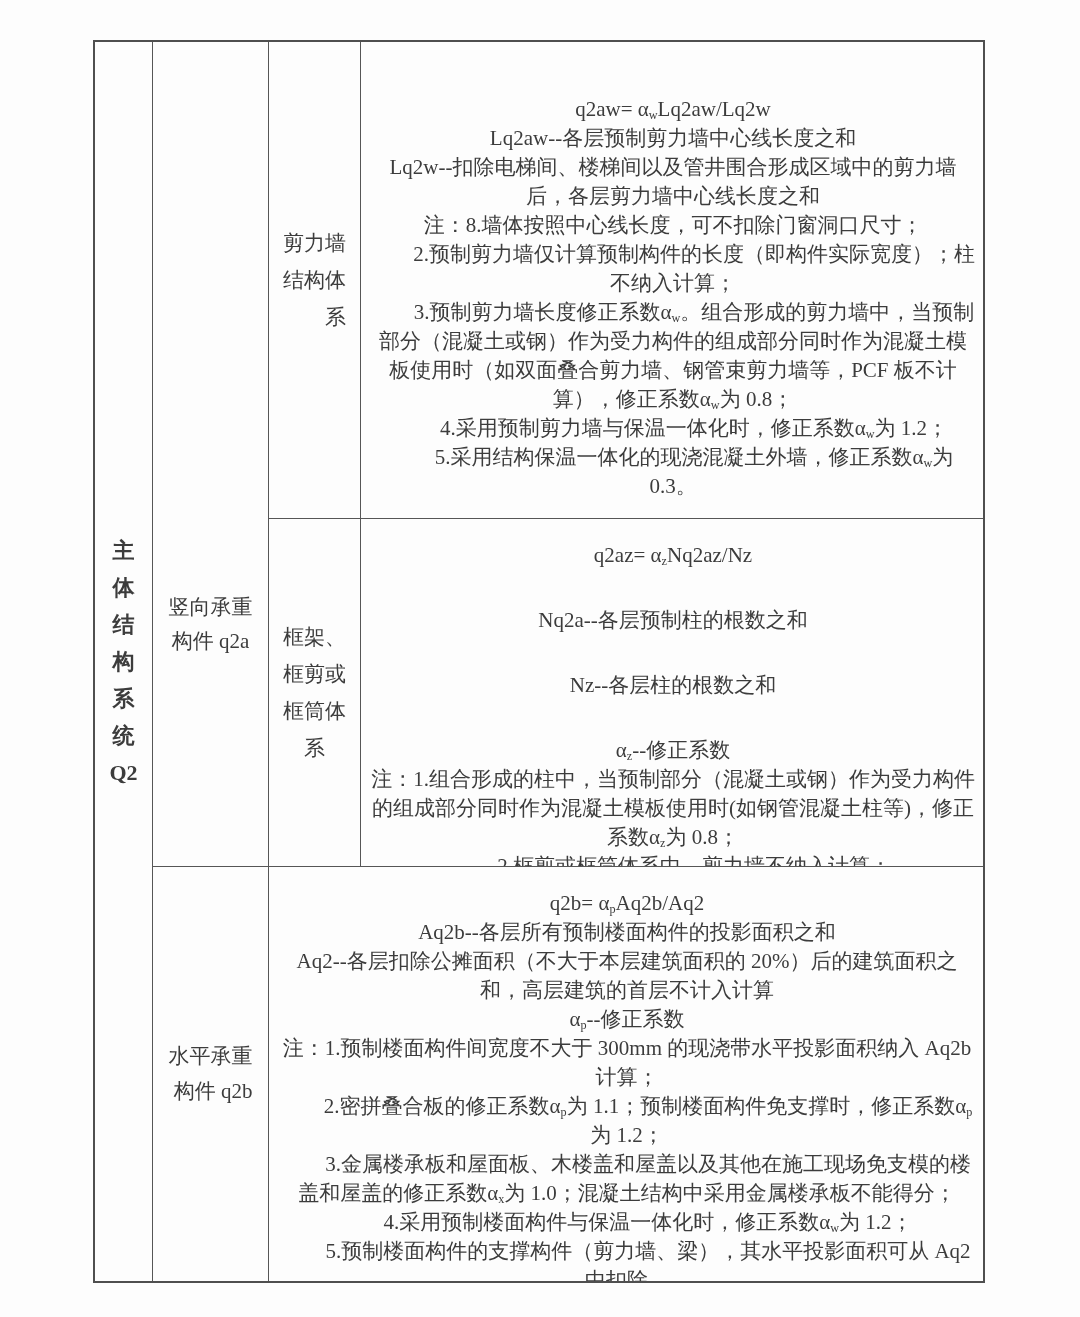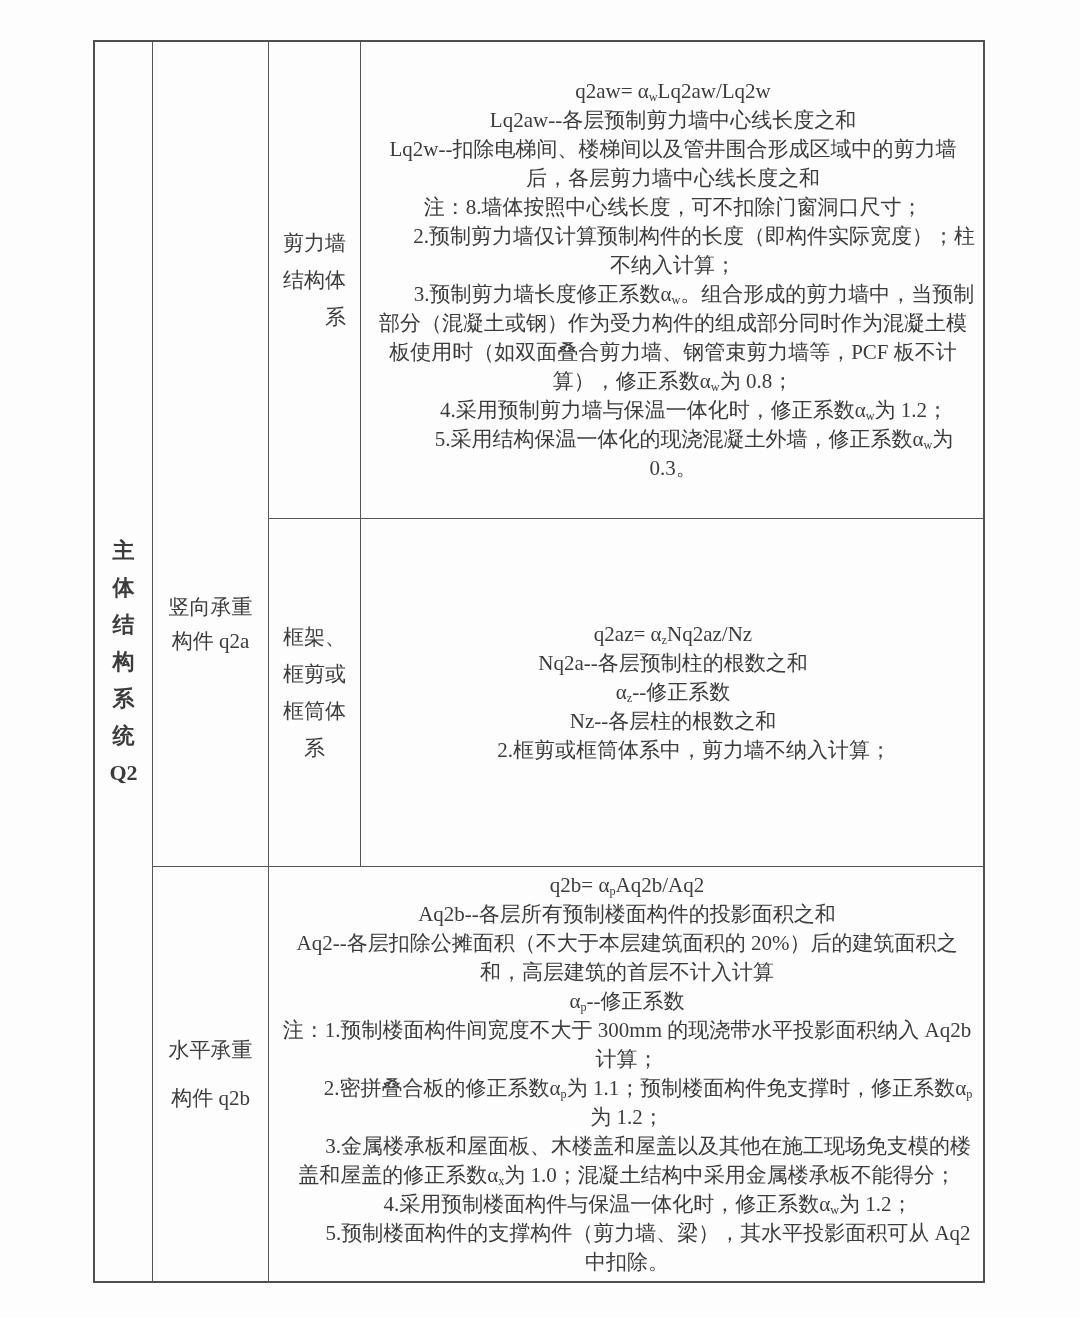--- a/index.html
+++ b/index.html
@@ -53,40 +53,41 @@
     letter-spacing: 0;
   }
   .cell-q2a {
     grid-column: 2 / 3; grid-row: 1 / 3;
     justify-content: flex-start;
     padding-top: 548px;
     line-height: 34px;
   }
   .cell-q2b {
     grid-column: 2 / 3; grid-row: 3 / 4;
-    line-height: 48px;
+    line-height: 35px;
+    text-align: right;
   }
   .cell-sys-wall  { grid-column: 3 / 4; grid-row: 1 / 2; line-height: 37px; text-align: right; }
   .cell-sys-frame { grid-column: 3 / 4; grid-row: 2 / 3; line-height: 37px; }
 
   
   .content-cell {
     display: flex;
     flex-direction: column;
     justify-content: center;
     padding: 4px 8px 4px 10px;
     font-size: 21px;
     line-height: 29px;
   }
   .cell-wall-detail  { grid-column: 4 / 5; grid-row: 1 / 2; }
   .cell-frame-detail { grid-column: 4 / 5; grid-row: 2 / 3; }
   .cell-q2b-detail   { grid-column: 3 / 5; grid-row: 3 / 4; }
 
   .content-cell p { margin: 0; text-align: center; }
-  .content-cell p.center { text-align: center; }
+  .content-cell p.center { text-align: center; margin-top: 36px; }
   .content-cell p.indent { text-indent: 2em; }
   sub {
     font-size: 0.58em;
     line-height: 0;
     vertical-align: -0.25em;
     letter-spacing: 0;
   }
 </style>
 </head>
 <body>
@@ -124,22 +125,23 @@
       <p>注：8.墙体按照中心线长度，可不扣除门窗洞口尺寸；</p>
       <p class="indent">2.预制剪力墙仅计算预制构件的长度（即构件实际宽度）；柱不纳入计算；</p>
       <p class="indent">3.预制剪力墙长度修正系数α<sub>w</sub>。组合形成的剪力墙中，当预制部分（混凝土或钢）作为受力构件的组成部分同时作为混凝土模板使用时（如双面叠合剪力墙、钢管束剪力墙等，PCF 板不计算），修正系数α<sub>w</sub>为 0.8；</p>
       <p class="indent">4.采用预制剪力墙与保温一体化时，修正系数α<sub>w</sub>为 1.2；</p>
       <p class="indent">5.采用结构保温一体化的现浇混凝土外墙，修正系数α<sub>w</sub>为 0.3。</p>
     </div>
 
     <div class="cell content-cell cell-frame-detail b-b">
       <p class="center">q2az= α<sub>z</sub>Nq2az/Nz</p>
       <p class="center">Nq2a--各层预制柱的根数之和</p>
+      <p class="center">Nz--各层柱的根数之和</p>
       <p class="center">α<sub>z</sub>--修正系数</p>
-      <p class="center">Nz--各层柱的根数之和</p>
+      <p>注：1.组合形成的柱中，当预制部分（混凝土或钢）作为受力构件的组成部分同时作为混凝土模板使用时(如钢管混凝土柱等)，修正系数α<sub>z</sub>为 0.8；</p>
       <p class="indent">2.框剪或框筒体系中，剪力墙不纳入计算；</p>
     </div>
 
     <div class="cell content-cell cell-q2b-detail">
       <p class="center">q2b= α<sub>p</sub>Aq2b/Aq2</p>
       <p>Aq2b--各层所有预制楼面构件的投影面积之和</p>
       <p>Aq2--各层扣除公摊面积（不大于本层建筑面积的 20%）后的建筑面积之和，高层建筑的首层不计入计算</p>
       <p>α<sub>p</sub>--修正系数</p>
       <p>注：1.预制楼面构件间宽度不大于 300mm 的现浇带水平投影面积纳入 Aq2b 计算；</p>
       <p class="indent">2.密拼叠合板的修正系数α<sub>p</sub>为 1.1；预制楼面构件免支撑时，修正系数α<sub>p</sub>为 1.2；</p>

